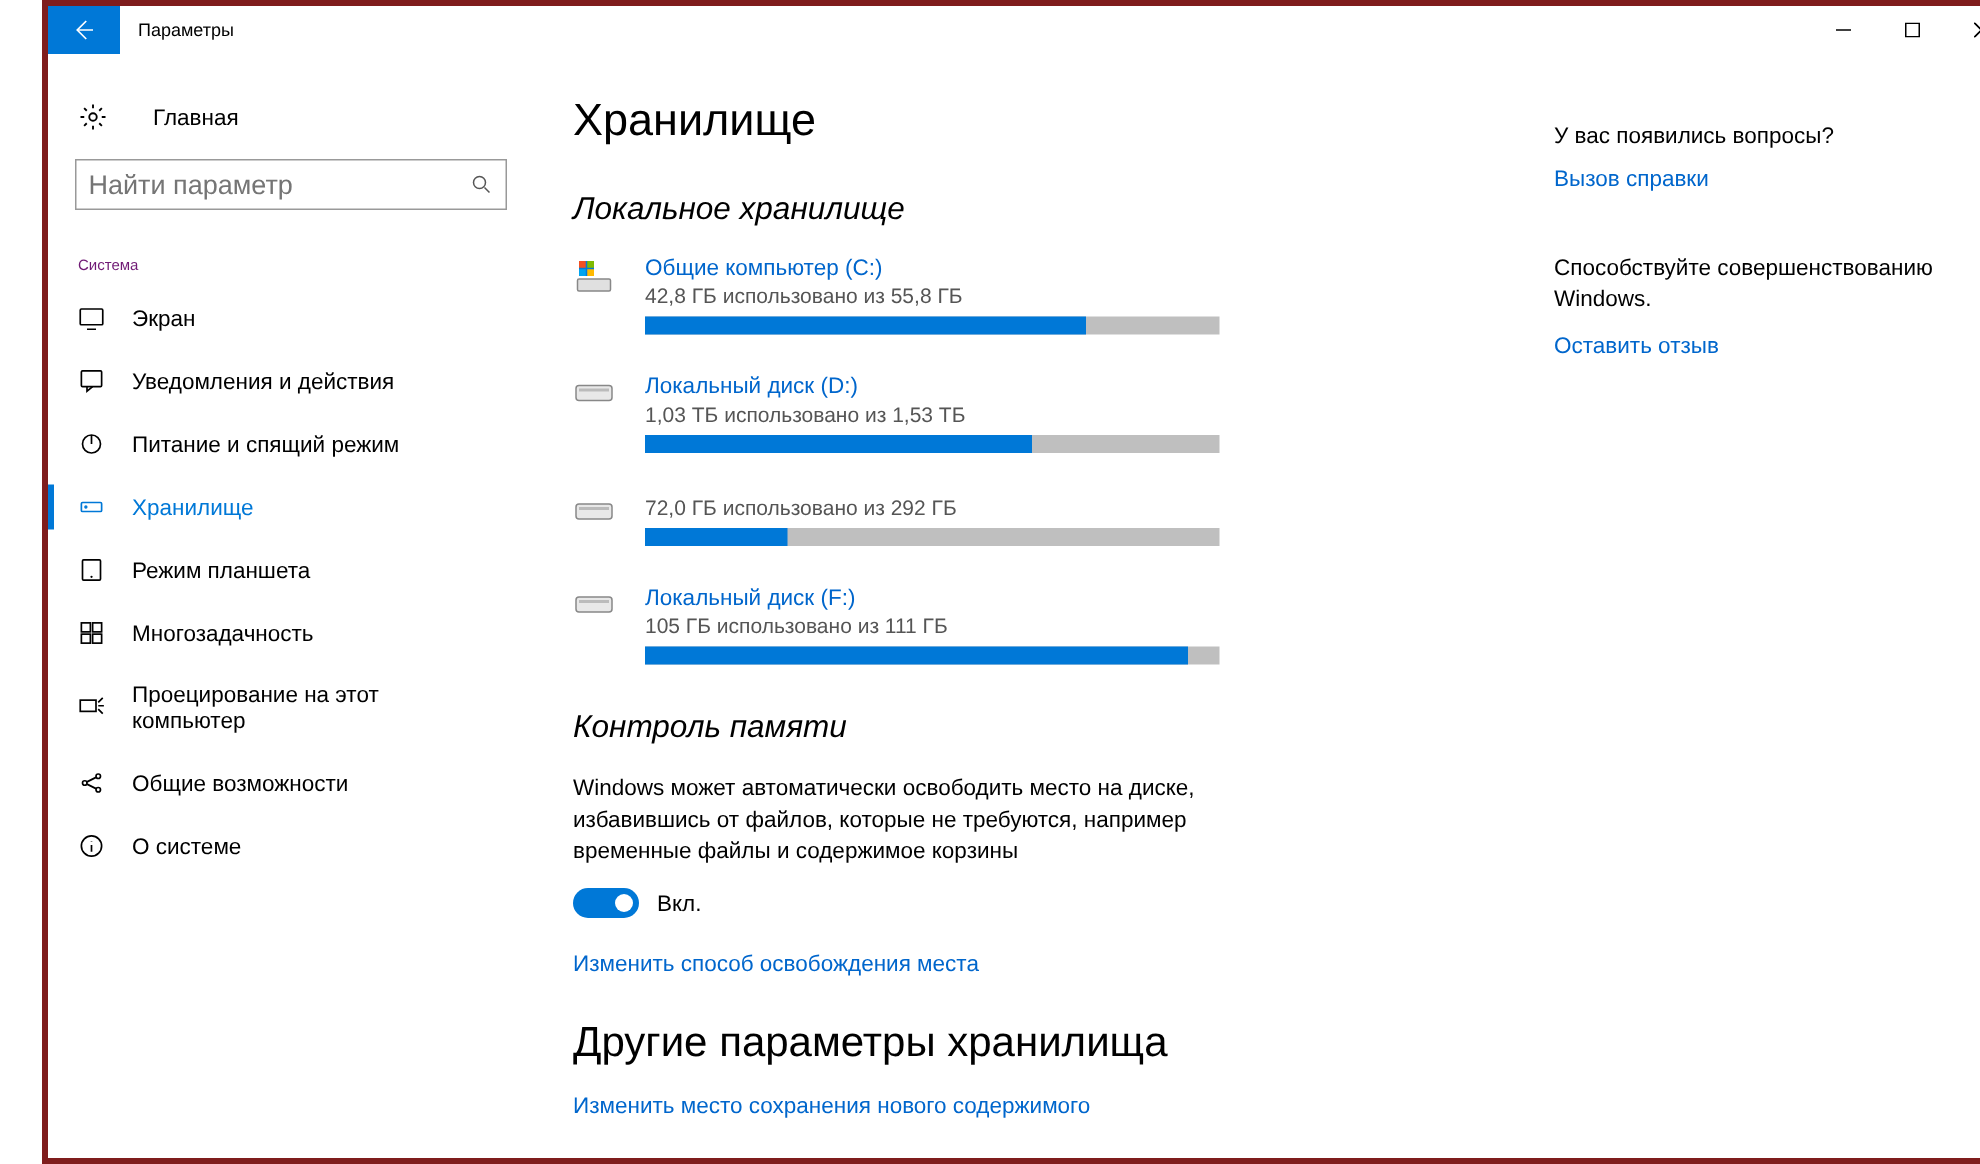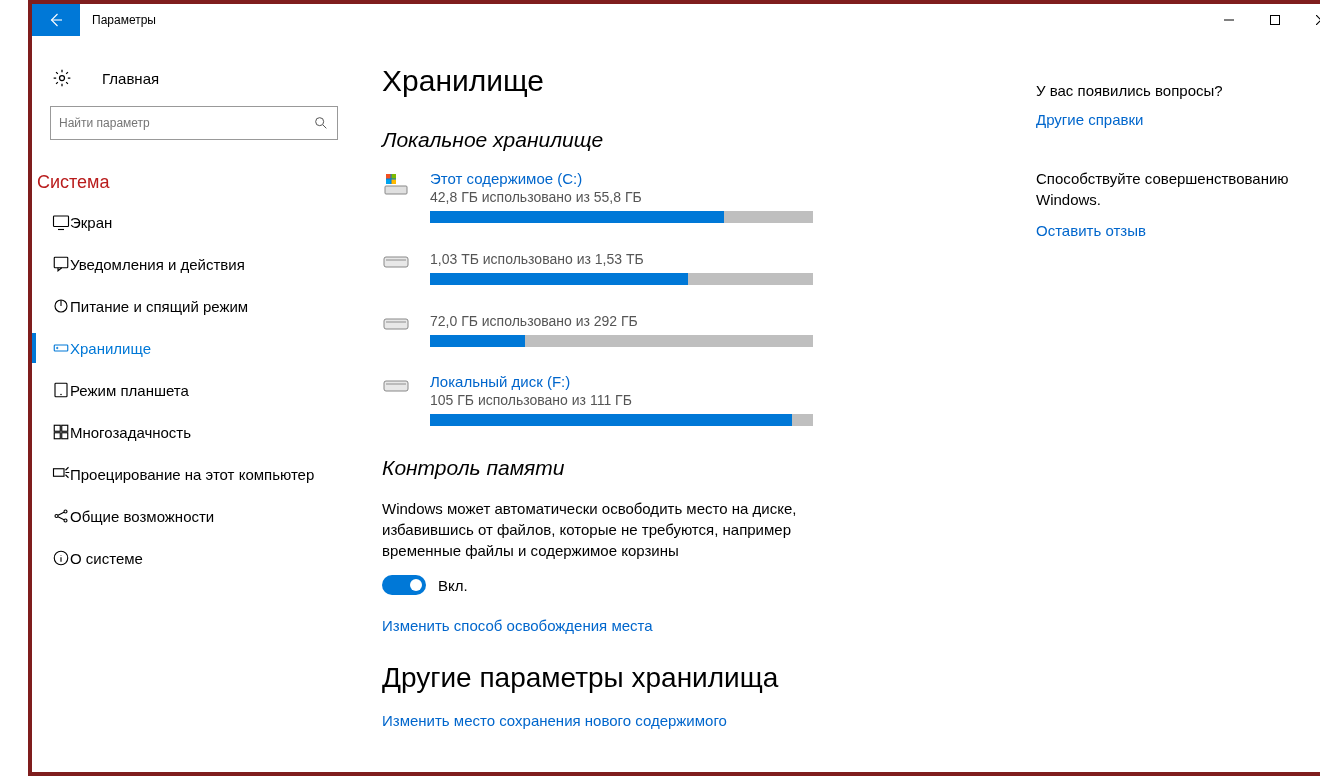--- a/index.html
+++ b/index.html
@@ -14,25 +14,25 @@
   .win-btn { width: 46px; display: flex; align-items: center; justify-content: center; }
   .win-btn svg { width: 10px; height: 10px; stroke: #000; stroke-width: 1; fill: none; }
   .win-btn.close svg { stroke-width: 1.2; }
 
   .body { flex: 1; display: flex; overflow: hidden; }
   .sidebar { width: 320px; padding: 24px 0 0 0; }
   .home-link { display: flex; align-items: center; padding: 8px 20px; gap: 30px; font-size: 15px; cursor: pointer; }
   .home-link svg { width: 20px; height: 20px; }
   .search-wrap { padding: 10px 18px 18px 18px; }
   .search-box { width: 288px; height: 34px; border: 1px solid #999; display: flex; align-items: center; padding: 0 8px; background: #fff; }
-  .search-box input { flex: 1; border: none; outline: none; font-size: 12px; background: transparent; }
+  .search-box input { flex: 1; border: none; outline: none; font-size: 18px; background: transparent; }
   .search-box svg { width: 16px; height: 16px; }
-  .section-label { padding: 14px 20px 8px 5px; color: #b91c1c; font-size: 18px; }
+  .section-label { padding: 14px 20px 8px 20px; color: #701a75; font-size: 10px; }
   .nav-list { list-style: none; }
-  .nav-item { display: flex; align-items: center; padding: 12px 20px; font-size: 15px; cursor: pointer; position: relative; }
+  .nav-item { display: flex; align-items: center; padding: 12px 20px; gap: 18px; font-size: 15px; cursor: pointer; position: relative; }
   .nav-item svg { width: 18px; height: 18px; flex: 0 0 18px; }
   .nav-item.active { color: #0078d7; }
   .nav-item.active::before { content: ""; position: absolute; left: 0; top: 6px; bottom: 6px; width: 4px; background: #0078d7; }
   .nav-item.active svg { stroke: #0078d7; }
 
   .main { flex: 1; padding: 28px 30px 0 30px; overflow: hidden; }
   .main-inner { width: 680px; }
   h1.page-title { font-weight: 400; font-size: 30px; margin-bottom: 30px; }
   h2.section-title { font-weight: 400; font-size: 21px; margin-bottom: 18px; font-style: italic; }
   .drives { margin-bottom: 30px; }
@@ -190,36 +190,37 @@
               <svg class="hdd" width="28" height="28" viewBox="0 0 28 28">
                   <rect x="3" y="14" width="22" height="8" rx="1" fill="#e0e0e0" stroke="#888"></rect>
                   <rect x="4" y="2" width="10" height="10" fill="#0078d7"></rect>
                   <rect x="4" y="2" width="4.5" height="4.5" fill="#f25022"></rect>
                   <rect x="9.5" y="2" width="4.5" height="4.5" fill="#7fba00"></rect>
                   <rect x="4" y="7.5" width="4.5" height="4.5" fill="#00a4ef"></rect>
                   <rect x="9.5" y="7.5" width="4.5" height="4.5" fill="#ffb900"></rect>
                 </svg>
             </div>
             <div class="drive-body">
-              <div class="drive-name">Этот содержимое (C:)</div>
+              <div class="drive-name">Общие компьютер (C:)</div>
               <div class="drive-usage">42,8 ГБ использовано из 55,8 ГБ</div>
               <div class="bar">
                   <div class="bar-fill" style="width: 76.7%;"></div>
                 </div>
             </div>
           </div>
 
           <div class="drive">
             <div class="drive-icon">
               <svg class="hdd" width="28" height="22" viewBox="0 0 28 22">
                   <rect x="2" y="6" width="24" height="10" rx="2" fill="#e8e8e8" stroke="#888"></rect>
                   <rect x="4" y="8" width="20" height="2" fill="#bbb"></rect>
                 </svg>
             </div>
             <div class="drive-body">
+              <div class="drive-name">Локальный диск (D:)</div>
               <div class="drive-usage">1,03 ТБ использовано из 1,53 ТБ</div>
               <div class="bar">
                   <div class="bar-fill" style="width: 67.3%;"></div>
                 </div>
             </div>
           </div>
 
           <div class="drive">
             <div class="drive-icon">
               <svg class="hdd" width="28" height="22" viewBox="0 0 28 22">
@@ -261,18 +262,18 @@
         </div>
         <span class="link-text">Изменить способ освобождения места</span>
 
         <h2 class="other-title">Другие параметры хранилища</h2>
         <span class="link-text" style="margin-bottom:0">Изменить место сохранения нового содержимого</span>
       </div>
     </div>
 
     <div class="rightpane">
       <div class="rp-heading">У вас появились вопросы?</div>
-      <span class="rp-link">Другие справки</span>
+      <span class="rp-link">Вызов справки</span>
       <div class="rp-text">Способствуйте совершенствованию Windows.</div>
       <span class="rp-link">Оставить отзыв</span>
     </div>
   </div>
 </div>
 
 </body></html>

